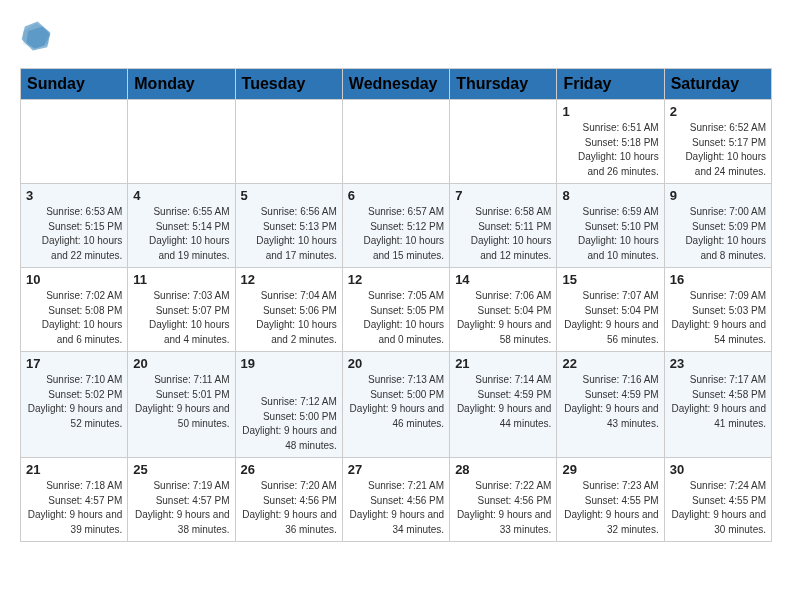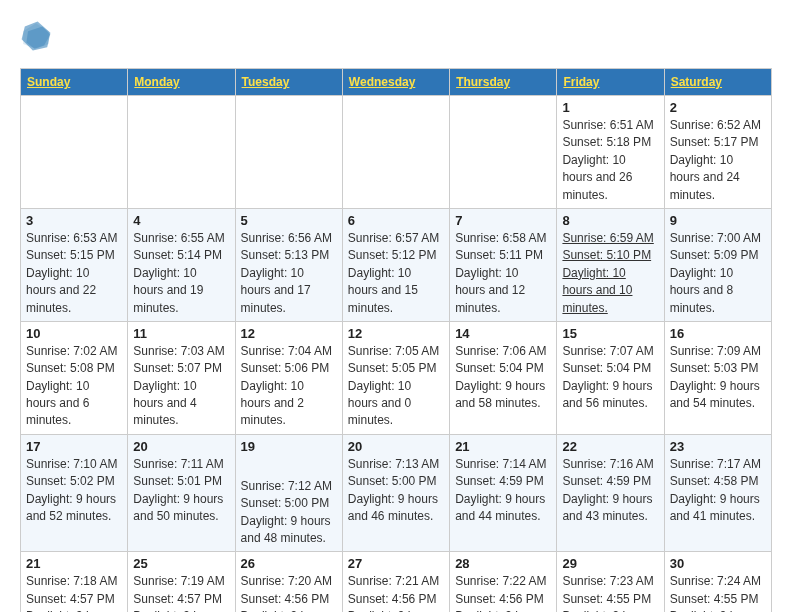--- a/index.html
+++ b/index.html
@@ -44,49 +44,49 @@
       font-size: 16px;
       color: #555;
     }
     .calendar {
       width: 100%;
       border-collapse: collapse;
       font-size: 11px;
     }
     .calendar th {
       background: #2e75b6;
-      color: #fde047;
+      color: #000000;
       text-align: left;
       padding: 6px 6px;
-      font-size: 12px;
+      font-size: 16px;
       font-weight: bold;
       border: 1px solid #ccc;
-      text-decoration: underline;
     }
     .calendar td {
       border: 1px solid #ccc;
       vertical-align: top;
       padding: 4px 5px;
       width: 107px;
       min-height: 80px;
       background: #fff;
     }
     .calendar tr:nth-child(even) td {
       background: #f2f7fc;
     }
     .day-num {
       font-weight: bold;
       font-size: 13px;
       margin-bottom: 2px;
       color: #222;
     }
     .day-info {
       color: #333;
-      font-size: 12px;
+      font-size: 10px;
       line-height: 1.45;
+      text-align: right;
     }
     .empty-cell {
       background: #fff !important;
     }
     .calendar tr:nth-child(2) td.empty-cell {
       background: #fff !important;
     }
   </style>
 </head>
 <body>
@@ -167,21 +167,21 @@
 Daylight: 10 hours and 15 minutes.</div>
         </td>
         <td>
           <div class="day-num">7</div>
           <div class="day-info" style="white-space: pre-line;">Sunrise: 6:58 AM
 Sunset: 5:11 PM
 Daylight: 10 hours and 12 minutes.</div>
         </td>
         <td>
           <div class="day-num">8</div>
-          <div class="day-info" style="white-space: pre-line; text-decoration: underline;">Sunrise: 6:59 AM
+          <div class="day-info" style="white-space: pre-line;">Sunrise: 6:59 AM
 Sunset: 5:10 PM
 Daylight: 10 hours and 10 minutes.</div>
         </td>
         <td>
           <div class="day-num">9</div>
           <div class="day-info" style="white-space: pre-line;">Sunrise: 7:00 AM
 Sunset: 5:09 PM
 Daylight: 10 hours and 8 minutes.</div>
         </td>
       </tr>

